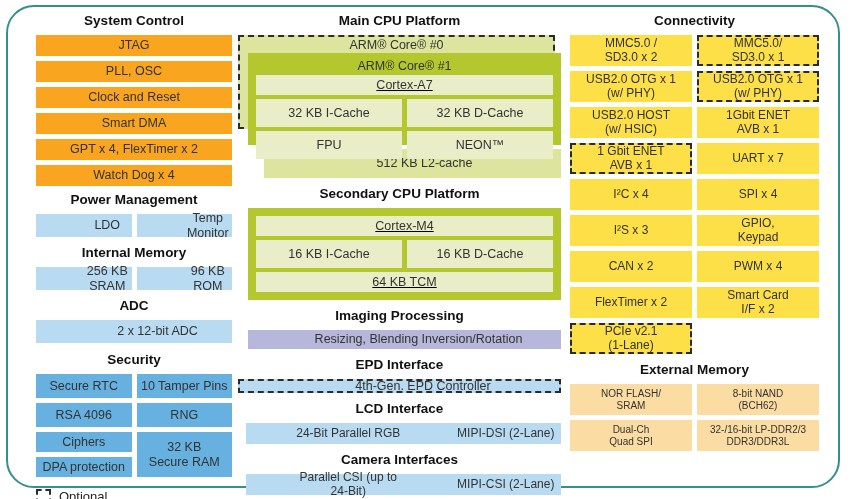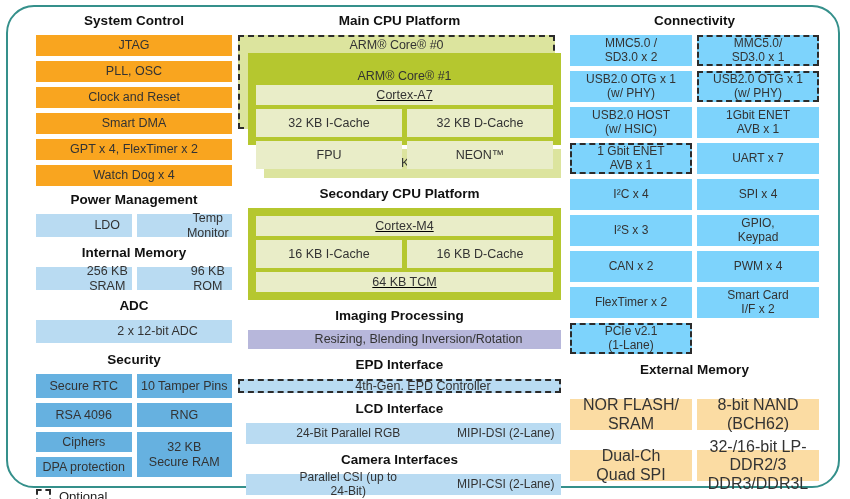--- a/index.html
+++ b/index.html
@@ -9,21 +9,21 @@
   .col-left{left:36px;width:196px;}
   .col-mid{left:238px;width:323px;}
   .col-right{left:570px;width:249px;}
   .hdr{font-size:13.5px;font-weight:bold;color:#111;text-align:center;margin:0 0 6px 0;line-height:17px;}
   .hdr.mt{margin-top:7px;}
   .blk{box-sizing:border-box;display:flex;align-items:center;justify-content:center;text-align:center;
        color:#333;font-size:12.5px;line-height:1.15;white-space:pre-line;}
   .orange{background:#f9a51f;}
   .lblue{background:#b9dbf2;padding-left:47px;}
   .mblue{background:#66b1e0;}
-  .mint{background:#7dd3fc;}
+  .mint{background:#fde047;}
   .peach{background:#fbdca3;}
   .purple{background:#b7b7db;}
   .paleg{background:#e9edc8;}
   .ygreen{background:#dce49e;}
   .dashed{border:2px dashed #2b2b2b;}
   .stack6 .blk{height:21px;margin-bottom:5px;}
   .grid2{display:grid;grid-template-columns:1fr 1fr;gap:5px;}
   .grid2 .blk{height:23px;}
   .full{height:23px;margin-bottom:8px;}
   .secgrid{display:grid;grid-template-columns:1fr 1fr;grid-template-rows:24px 24px 20px 20px;gap:5px;}
@@ -32,38 +32,38 @@
   .sec-ciphers{grid-column:1;grid-row:3;}
   .sec-dpa{grid-column:1;grid-row:4;}
   .legend{display:flex;align-items:center;gap:8px;margin-top:12px;}
   .legend-swatch{width:11px;height:11px;border:2px dashed #2b2b2b;background:#fff;}
   .legend-label{font-size:13px;color:#222;}
   
   .cpu-stack{position:relative;height:110px;margin-bottom:4px;}
   .core0{position:absolute;left:0;top:0;width:317px;height:94px;background:#dce49e;border:2px dashed #2b2b2b;
          box-sizing:border-box;text-align:center;font-size:12.5px;color:#333;padding-top:1px;}
   .core1{position:absolute;left:10px;top:18px;width:313px;height:92px;background:#b5c72f;box-sizing:border-box;
-         padding:15px 8px 6px 8px;}
+         padding:5px 8px 6px 8px;}
   .core1-label{text-align:center;font-size:12.5px;color:#333;height:17px;line-height:17px;}
   .core-row{margin-bottom:4px;text-decoration:underline;}
   .core-row .blk{height:20px;}
   .gridc{display:grid;grid-template-columns:1fr 1fr;gap:5px;margin-bottom:4px;}
   .gridc .blk{height:28px;}
   .gridc.last{margin-bottom:0;}
   .l2{margin-left:26px;height:29px;margin-bottom:2px;padding-left:24px;}
   .m4{margin-left:10px;background:#b5c72f;padding:8px;box-sizing:border-box;}
   .midrow{margin-left:10px;height:19px;padding-left:28px;}
   .epd{height:14px;box-sizing:border-box;text-align:right;}
   .gridm{display:grid;grid-template-columns:1fr 1fr;gap:0;margin-left:8px;}
   .gridm .blk{height:21px;font-size:12px;}
   
   .conn-grid{display:grid;grid-template-columns:1fr 1fr;gap:5px;}
   .conn-grid .blk{height:31px;font-size:12px;box-sizing:border-box;}
   .ext-grid{display:grid;grid-template-columns:1fr 1fr;gap:5px;}
-  .ext-grid .blk{height:31px;font-size:16px;margin-top:15px;}
+  .ext-grid .blk{height:31px;font-size:10px;}
 </style>
 </head>
 <body>
 
 <div class="frame"></div>
 
 <div class="col col-left">
   <div class="hdr">System Control</div>
   <div class="stack6">
     <div class="blk orange">JTAG</div>

